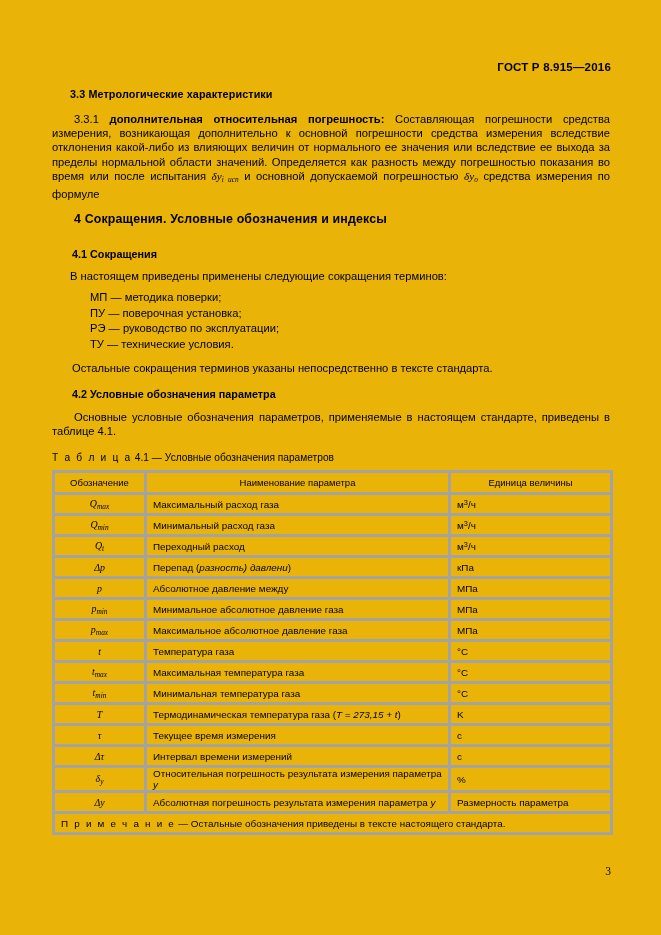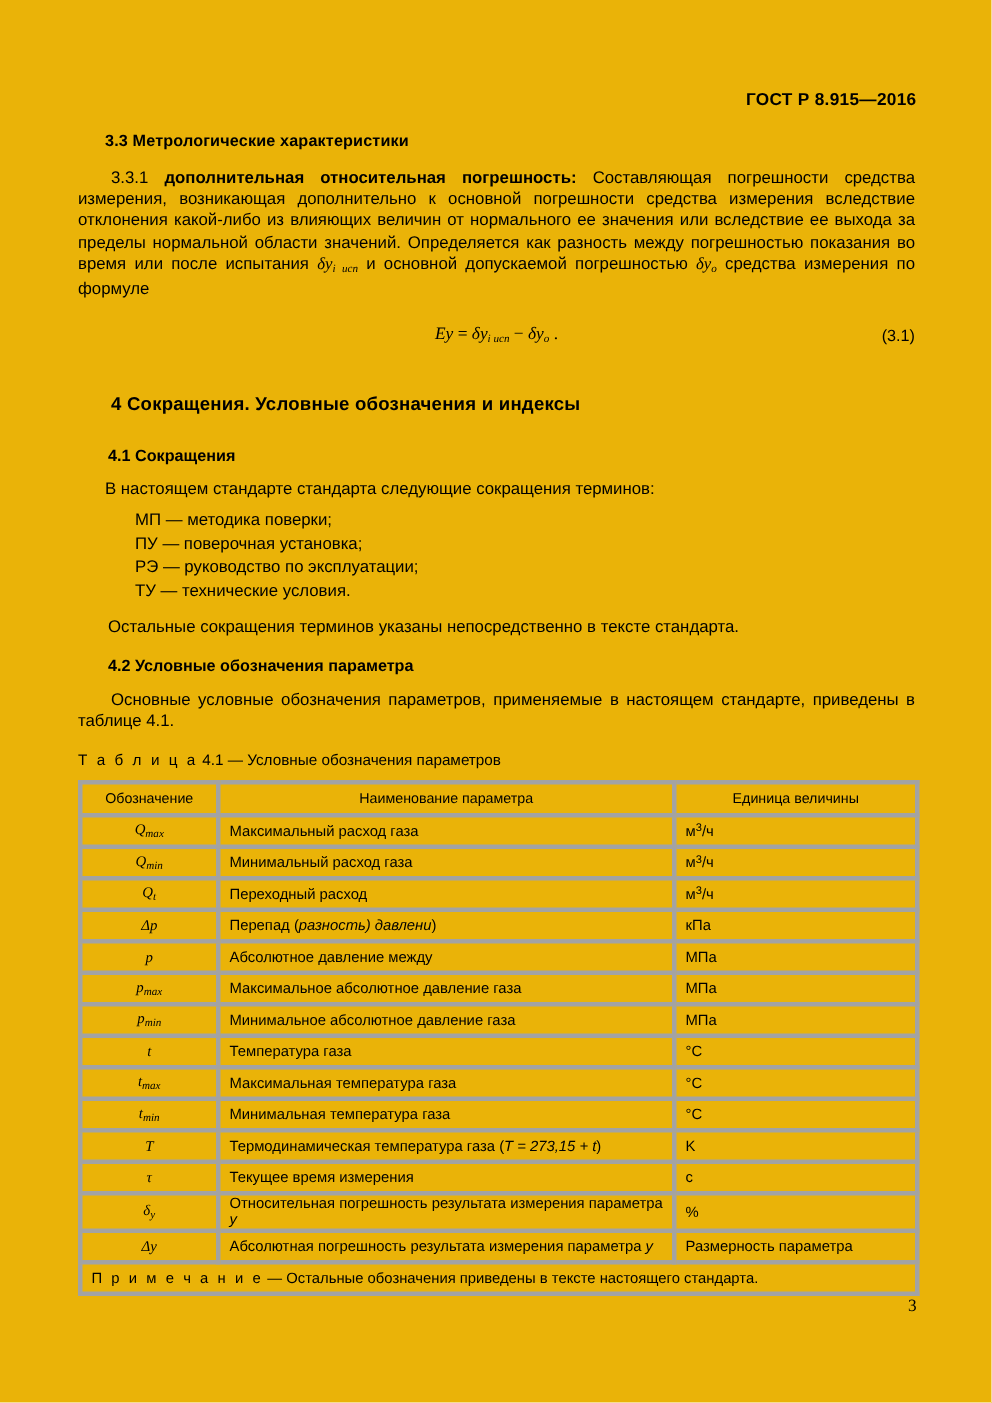--- a/index.html
+++ b/index.html
@@ -184,30 +184,26 @@
 <div id="page">
 
   <div class="doc-header">ГОСТ Р 8.915—2016</div>
 
   <div class="content">
 
     <h3 class="sub-head">3.3 Метрологические характеристики</h3>
 
     <p class="body-par indent"><span>3.3.1 </span><span class="bold">дополнительная относительная погрешность:</span><span> Составляющая погрешности средства измерения, возникающая дополнительно к основной погрешности средства измерения вследствие отклонения какой-либо из влияющих величин от нормального ее значения или вследствие ее выхода за пределы нормальной области значений. Определяется как разность между погрешностью показания во время или после испытания </span><var><span>δy</span><sub class="small">i исп</sub></var><span> и основной допускаемой погрешностью </span><var><span>δy</span><sub class="small">о</sub></var><span> средства измерения по формуле</span></p>
 
-    <div class="formula-row">
-      <div class="formula"><span class="ital">Ey</span><span> = </span><var><span>δy</span><sub class="small">i исп</sub></var><span> − </span><var><span>δy</span><sub class="small">о</sub></var><span> .</span></div>
-      <div class="formula-num">(3.1)</div>
-    </div>
 
     <h2 class="section-head">4 Сокращения. Условные обозначения и индексы</h2>
 
     <h3 class="num-head">4.1 Сокращения</h3>
 
-    <p class="lead-in">В настоящем стандарте стандарта следующие сокращения терминов:</p>
+    <p class="lead-in">В настоящем приведены применены следующие сокращения терминов:</p>
 
     <ul class="abbrev">
       <li>МП — методика поверки;</li>
       <li>ПУ — поверочная установка;</li>
       <li>РЭ — руководство по эксплуатации;</li>
       <li>ТУ — технические условия.</li>
     </ul>
 
     <p class="after-list">Остальные сокращения терминов указаны непосредственно в тексте стандарта.</p>
 
@@ -254,30 +250,30 @@
             <td class="sym"><var>Δp</var></td>
             <td class="name">Перепад (<span class="ital">разность) давлени</span>)</td>
             <td class="unit">кПа</td>
           </tr>
           <tr>
             <td class="sym"><var>p</var></td>
             <td class="name">Абсолютное давление между</td>
             <td class="unit">МПа</td>
           </tr>
           <tr>
+            <td class="sym"><var>p<sub class="small">min</sub></var></td>
+            <td class="name">Минимальное абсолютное давление газа</td>
+            <td class="unit">МПа</td>
+          </tr>
+          <tr>
             <td class="sym"><var>p<sub class="small">max</sub></var></td>
             <td class="name">Максимальное абсолютное давление газа</td>
             <td class="unit">МПа</td>
           </tr>
           <tr>
-            <td class="sym"><var>p<sub class="small">min</sub></var></td>
-            <td class="name">Минимальное абсолютное давление газа</td>
-            <td class="unit">МПа</td>
-          </tr>
-          <tr>
             <td class="sym"><var>t</var></td>
             <td class="name">Температура газа</td>
             <td class="unit">°C</td>
           </tr>
           <tr>
             <td class="sym"><var>t<sub class="small">max</sub></var></td>
             <td class="name">Максимальная температура газа</td>
             <td class="unit">°C</td>
           </tr>
           <tr>
@@ -289,20 +285,25 @@
             <td class="sym"><var>T</var></td>
             <td class="name">Термодинамическая температура газа (<span class="ital">T = 273,15 + t</span>)</td>
             <td class="unit">K</td>
           </tr>
           <tr>
             <td class="sym"><var>τ</var></td>
             <td class="name">Текущее время измерения</td>
             <td class="unit">с</td>
           </tr>
           <tr>
+            <td class="sym"><var>Δτ</var></td>
+            <td class="name">Интервал времени измерений</td>
+            <td class="unit">с</td>
+          </tr>
+          <tr>
             <td class="sym"><var>δ<sub class="small">y</sub></var></td>
             <td class="name">Относительная погрешность результата измерения параметра <span class="ital">y</span></td>
             <td class="unit">%</td>
           </tr>
           <tr>
             <td class="sym"><var>Δy</var></td>
             <td class="name">Абсолютная погрешность результата измерения параметра <span class="ital">y</span></td>
             <td class="unit">Размерность параметра</td>
           </tr>
           <tr>

